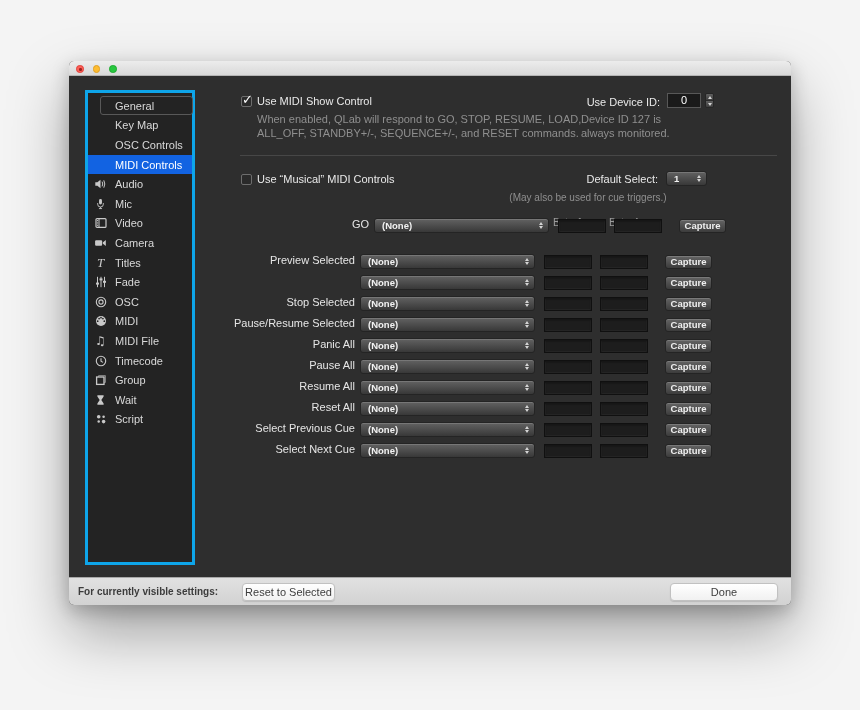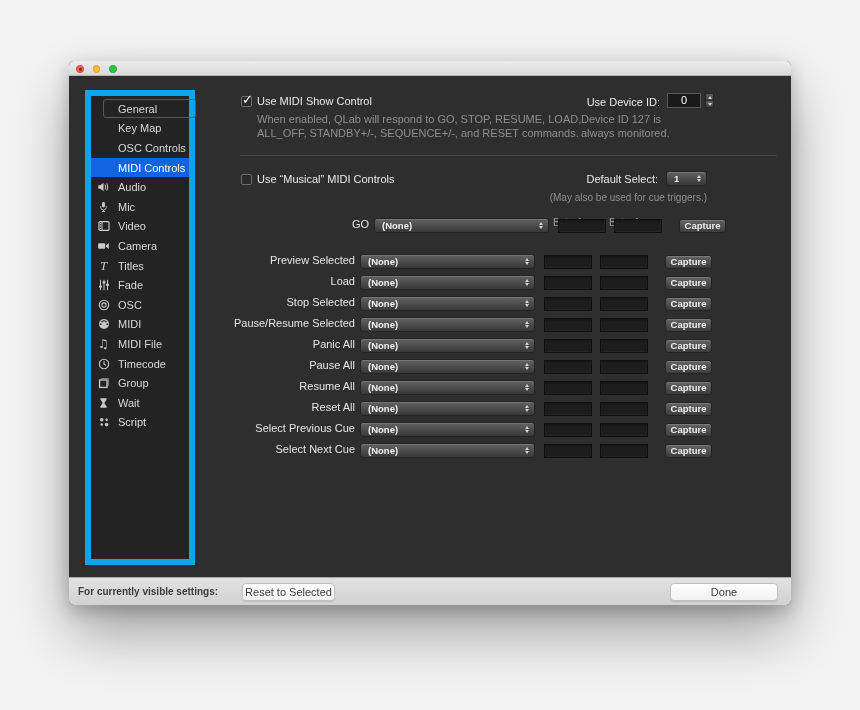--- a/index.html
+++ b/index.html
@@ -29,21 +29,21 @@
   .tl.red::after{ content:""; position:absolute; left:2.2px; top:2.2px; width:2.4px; height:2.4px; border-radius:50%; background:#99231f;}
   .tl.yellow { background:#febc30; border:0.5px solid #dfa023; }
   .tl.green  { background:#28c73f; border:0.5px solid #1eab31; }
   .title { font-size:11px; color:#3b3b3b; display:flex; align-items:center; gap:5px; white-space:nowrap; }
   .proxy-icon { width:9px; height:10px; background:linear-gradient(#d6dadf,#b9bec6); border:1px solid #9ba1a9; border-radius:2px; display:inline-block; }
   
   .content { position:absolute; left:0; top:15px; right:0; bottom:28px; background:#2e2e2e; overflow:hidden; }
   
   .sidebar {
     position:absolute; left:16px; top:14px; width:110px; height:475px;
-    background:#232323; border:6px solid #0ea5e9; padding-top:3px;text-align:center;
+    background:#232323; border:3px solid #0ea5e9; padding-top:3px;text-align:center;
   }
   .sb-item { height:19.6px; display:flex; align-items:center; color:#d9d9d9; font-size:11px; cursor:default; position:relative; }
   .sb-item .sb-icon { position:absolute; left:5px; width:15px; height:13px; display:flex; align-items:center; justify-content:center; color:#c9c9c9; }
   .sb-item .sb-label { position:absolute; left:27px; white-space:nowrap; }
   .sb-item.selected { background:#1263e2; color:#ffffff; }
   .focus-ring { position:absolute; left:12px; top:3px; width:93px; height:19px; border:1px solid #585858; border-radius:3px; pointer-events:none; }
   .glyph { font-family:"DejaVu Sans",sans-serif; }
   .titles-glyph { font-family:"Liberation Serif","DejaVu Serif",serif; font-style:italic; font-size:13px; line-height:1; }
   .note-glyph { font-size:12px; line-height:1; }
   
@@ -284,21 +284,21 @@
     <div class="lab" style="left:188px; top:97px;">Use “Musical” MIDI Controls</div>
 
     <div class="lab" style="left:430px; top:97px; width:159px; text-align:right;">Default Select:</div>
     <div class="popup" style="left:597px; top:95px; width:41px;">
       <span class="ptext">1</span>
       <span class="parrows">
           <span class="tri-up"></span>
           <span class="tri-down"></span>
         </span>
     </div>
-    <div class="help" style="left:400px; top:116px; width:238px; text-align:right; font-size:10px;">(May also be used for cue triggers.)</div>
+    <div class="help" style="left:400px; top:116px; width:238px; text-align:center; font-size:10px;">(May also be used for cue triggers.)</div>
 
     <div class="hdr" style="left:291px; top:140px; width:175px;">Command</div>
     <div class="hdr" style="left:471px; top:140px; width:56px;">Byte 1</div>
     <div class="hdr" style="left:527px; top:140px; width:56px;">Byte 4</div>
 
     <div id="cmd-rows">
         <div class="cmd-row" style="top: 142px; margin-left: 14px;">
     <span class="cmd-label">GO</span>
     <div class="popup" style="left:291px; top:0; width:175px;">
       <span class="ptext">(None)</span>
@@ -318,21 +318,20 @@
       <span class="parrows">
               <span class="tri-up"></span>
               <span class="tri-down"></span>
             </span>
     </div>
     <div class="byte-field" style="left:475px; top:0.5px;"></div>
     <div class="byte-field" style="left:531px; top:0.5px;"></div>
     <div class="capture-btn" style="left:596px; top:1px;">Capture</div>
   </div>
         <div class="cmd-row" style="top: 199px;">
-    <span class="cmd-label">Load</span>
     <div class="popup" style="left:291px; top:0; width:175px;">
       <span class="ptext">(None)</span>
       <span class="parrows">
               <span class="tri-up"></span>
               <span class="tri-down"></span>
             </span>
     </div>
     <div class="byte-field" style="left:475px; top:0.5px;"></div>
     <div class="byte-field" style="left:531px; top:0.5px;"></div>
     <div class="capture-btn" style="left:596px; top:1px;">Capture</div>

